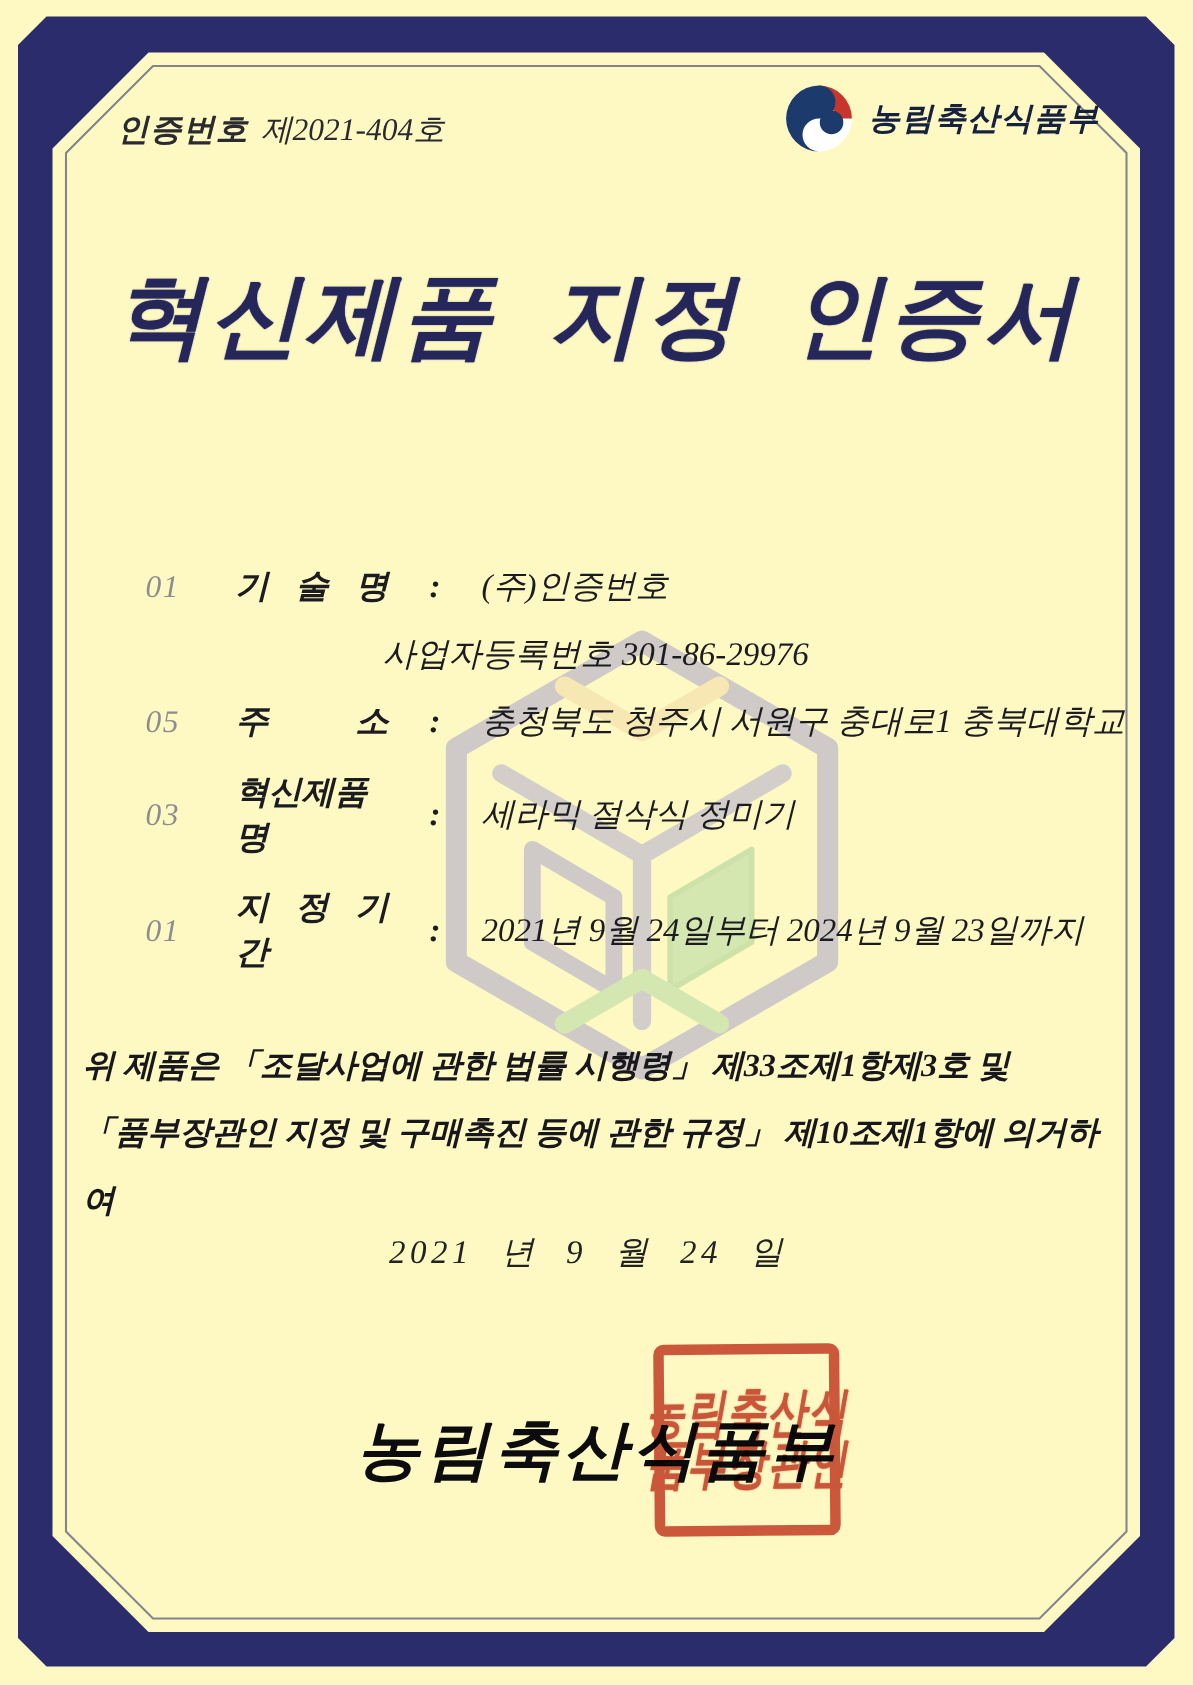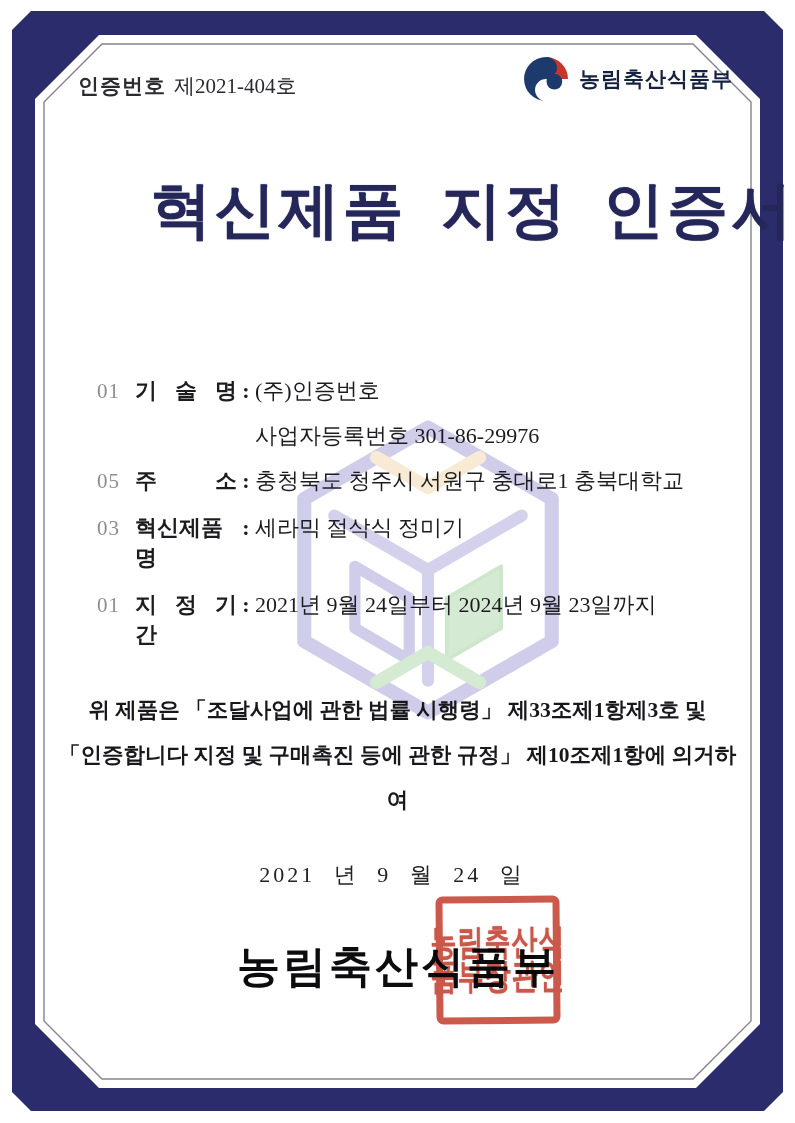--- a/index.html
+++ b/index.html
@@ -1,52 +1,52 @@
 <!DOCTYPE html>
 <html><head>
 <meta charset="utf-8">
 <style>
   html,body{margin:0;padding:0;}
   body{background:#e8e8e8;font-family:"Liberation Serif","DejaVu Serif",serif;}
   .page{
     position:relative;width:795px;height:1123px;margin:0 auto;
-    background:#ffffff;overflow:hidden;
+    background:#fef9c3;overflow:hidden;font-style:italic;
   }
   .frame-svg{position:absolute;inset:0;}
   .watermark{position:absolute;left:278px;top:415px;width:300px;height:310px;opacity:.42;filter:blur(.5px);}
   .content{position:absolute;inset:0;}
 
   
   .cert-no{position:absolute;left:78px;top:72px;font-size:21px;color:#2a2a30;white-space:nowrap;}
   .cert-no b{font-weight:700;letter-spacing:1px;margin-right:8px;}
   .gov-brand{position:absolute;right:62px;top:56px;display:flex;align-items:center;gap:10px;}
   .gov-brand .emblem{width:46px;height:46px;display:block;}
   .gov-brand .gov-name{font-family:"Liberation Sans","DejaVu Sans",sans-serif;font-weight:700;
     font-size:21px;color:#15223f;letter-spacing:1px;}
 
   
-  .title{position:absolute;left:0;right:0;top:170px;text-align:right;
+  .title{position:absolute;left:0;right:0;top:170px;text-align:center;
     font-size:61px;font-weight:700;color:#252659;letter-spacing:3px;word-spacing:16px;
     text-shadow:0 0 1px rgba(37,38,89,.6);}
 
   
   .fields{position:absolute;left:97px;top:376px;right:60px;font-size:22px;color:#1c1c20;}
-  .field-row{display:flex;align-items:flex-start;margin-bottom:17px;line-height:30px;}
+  .field-row{display:flex;align-items:center;margin-bottom:17px;line-height:30px;gap:22px;}
   .field-no{width:38px;flex:none;color:#8d8d90;font-size:21px;letter-spacing:1px;}
   .field-label{width:102px;flex:none;font-weight:700;display:inline-block;
     text-align:justify;text-align-last:justify;letter-spacing:0;}
   .field-colon{width:18px;flex:none;font-weight:700;text-align:center;}
   .field-value{white-space:nowrap;}
   .field-sub{margin:-2px 0 15px 158px;line-height:30px;white-space:nowrap;}
 
   
-  .statement{position:absolute;left:55px;right:55px;top:688px;text-align:center;
+  .statement{position:absolute;left:55px;right:55px;top:688px;
     font-size:21.5px;font-weight:600;color:#17171c;line-height:45px;}
   .date-line{position:absolute;left:0;right:11px;top:820px;text-align:center;
-    font-size:22px;color:#222;letter-spacing:3px;word-spacing:10px;margin-top:40px;}
+    font-size:22px;color:#222;letter-spacing:3px;word-spacing:10px;}
 
   
   .issuer{position:absolute;left:237px;top:938px;
     font-family:"Liberation Sans","DejaVu Sans",sans-serif;font-weight:700;
     font-size:43px;color:#0c0c0e;letter-spacing:3px;}
   .seal{position:absolute;left:436px;top:896px;width:124px;height:128px;
     border:7px solid #c84c3c;border-radius:7px;box-sizing:border-box;
     display:flex;flex-direction:column;justify-content:center;align-items:center;
     color:#c64a3a;mix-blend-mode:multiply;opacity:.92;transform:rotate(-.5deg);
     font-weight:700;}
@@ -126,21 +126,21 @@
       <div class="field-row">
         <span class="field-no">01</span>
         <span class="field-label">지 정 기 간</span>
         <span class="field-colon">:</span>
         <span class="field-value">2021년 9월 24일부터 2024년 9월 23일까지</span>
       </div>
     </div>
 
     <div class="statement">
       <div>위 제품은 「조달사업에 관한 법률 시행령」 제33조제1항제3호 및</div>
-      <div>「인증합니다 지정 및 구매촉진 등에 관한 규정」 제10조제1항에 의거하여</div>
+      <div>「품부장관인 지정 및 구매촉진 등에 관한 규정」 제10조제1항에 의거하여</div>
     </div>
 
     <div class="date-line">2021 년   9 월  24 일</div>
 
     <div class="issuer">농림축산식품부</div>
 
     <div class="seal">
       <div class="seal-row">농림축산식</div>
       <div class="seal-row">품부장관인</div>
     </div>

